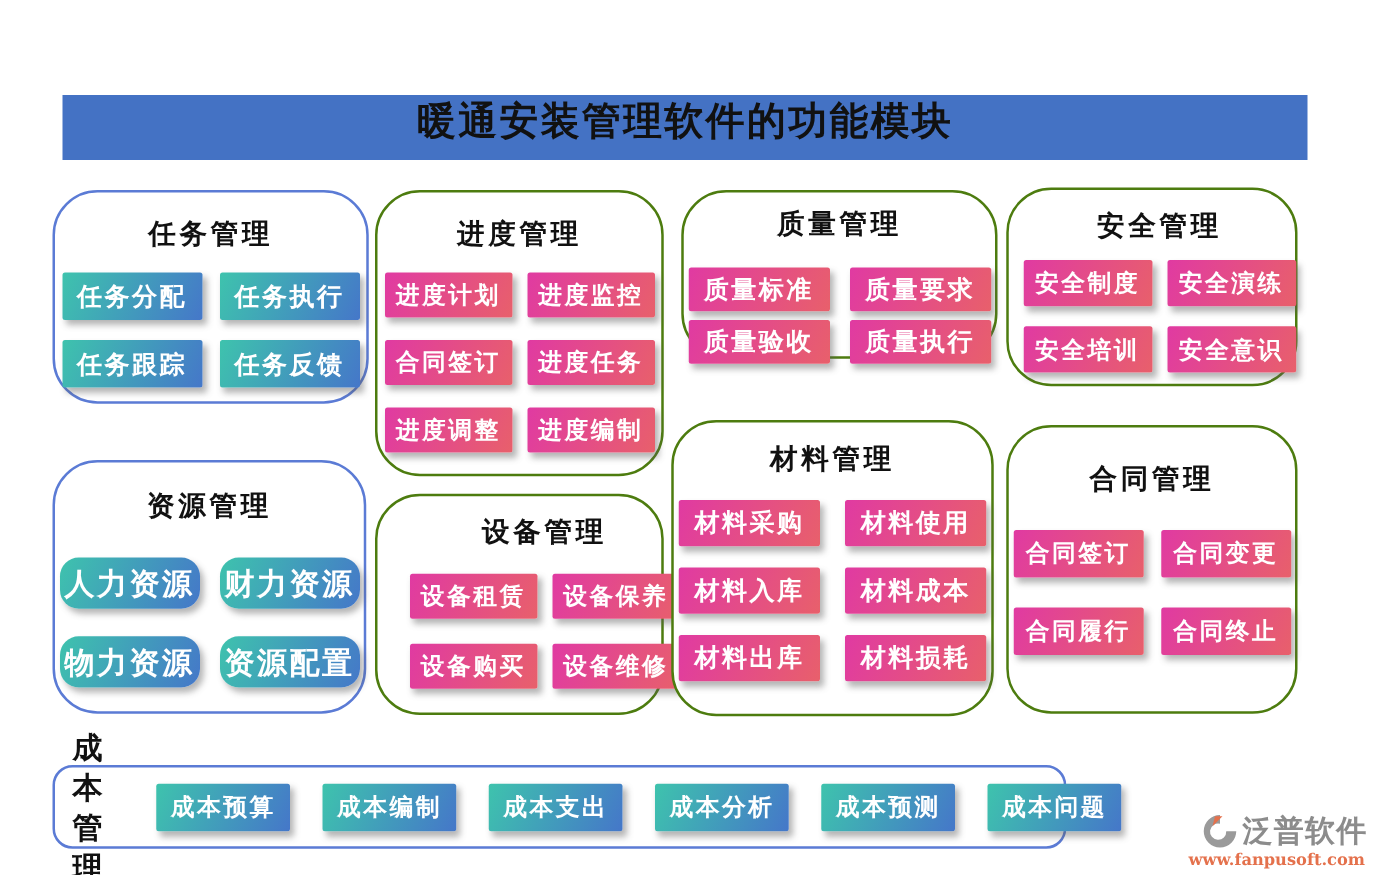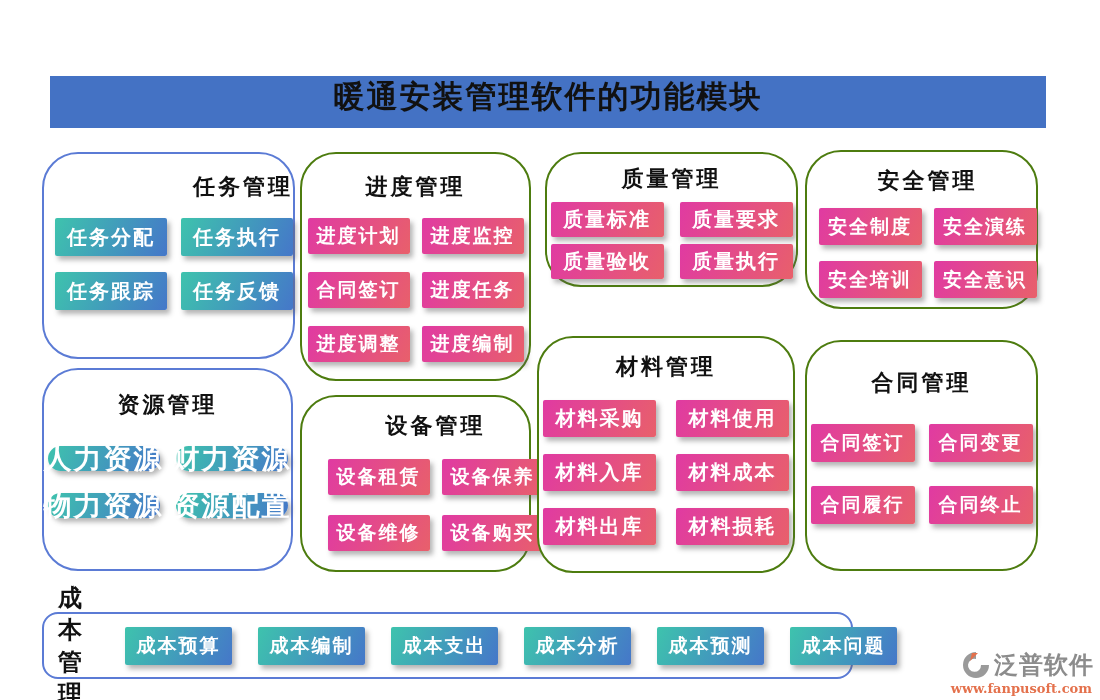--- a/index.html
+++ b/index.html
@@ -35,44 +35,44 @@
   .btn {
     display:flex; align-items:center; justify-content:center;
     color:#fff; font-weight:bold; letter-spacing:2px;
     border-radius:2px; box-shadow:3px 4px 5px rgba(90,90,90,.45);
     cursor:default; white-space:nowrap;
   }
   .btn.teal { background:linear-gradient(115deg,#3EC3AD 0%,#4577C9 100%); }
   .btn.pink { background:linear-gradient(115deg,#E03AA2 0%,#E8606B 100%); }
 
   
-  .m-task      { left:42px;  top:152px; width:253px; height:207px;align-items:flex-end; }
+  .m-task      { left:42px;  top:152px; width:253px; height:171px; }
   .m-task .module-title { margin-top:18px; }
   .m-task .btn-grid { margin-top:16px; column-gap:14px; row-gap:16px; }
   .m-task .btn { width:112px; height:38px; font-size:20px; }
 
   .m-progress  { left:300px; top:152px; width:231px; height:229px; }
   .m-progress .module-title { margin-top:18px; }
   .m-progress .btn-grid { margin-top:16px; column-gap:12px; row-gap:18px; }
   .m-progress .btn { width:102px; height:36px; font-size:19px; }
 
   .m-quality   { left:545px; top:152px; width:253px; height:135px; }
   .m-quality .module-title { margin-top:10px; }
-  .m-quality .btn-grid { margin-top:8px; column-gap:16px; row-gap:7px; }
+  .m-quality .btn-grid { margin-top:20px; column-gap:16px; row-gap:7px; }
   .m-quality .btn { width:113px; height:35px; font-size:20px; }
 
   .m-safety    { left:805px; top:150px; width:233px; height:159px;padding-left:12px; }
   .m-safety .module-title { margin-top:14px; }
   .m-safety .btn-grid { margin-top:12px; column-gap:12px; row-gap:16px; }
   .m-safety .btn { width:103px; height:37px; font-size:19px; }
 
   .m-resource  { left:42px;  top:368px; width:251px; height:203px; }
   .m-resource .module-title { margin-top:20px; }
   .m-resource .btn-grid { margin-top:26px; column-gap:16px; row-gap:22px; }
-  .m-resource .btn { width:112px; height:25px; font-size:28px;border-radius:15px; }
+  .m-resource .btn { width:112px; height:41px; font-size:24px;border-radius:15px; }
 
   .m-equipment { left:300px; top:395px; width:231px; height:177px;padding-left:40px; }
   .m-equipment .module-title { margin-top:14px; }
   .m-equipment .btn-grid { margin-top:18px; column-gap:12px; row-gap:20px; }
   .m-equipment .btn { width:102px; height:36px; font-size:19px; }
 
   .m-material  { left:537px; top:336px; width:258px; height:237px; }
   .m-material .module-title { margin-top:14px; }
   .m-material .btn-grid { margin-top:18px; column-gap:20px; row-gap:17px; }
   .m-material .btn { width:113px; height:37px; font-size:20px; }
@@ -163,22 +163,22 @@
         <div class="btn teal">物力资源</div>
         <div class="btn teal">资源配置</div>
       </div>
   </section>
 
   <section class="module red m-equipment">
     <h2 class="module-title">设备管理</h2>
     <div class="btn-grid">
         <div class="btn pink">设备租赁</div>
         <div class="btn pink">设备保养</div>
+        <div class="btn pink">设备购买</div>
         <div class="btn pink">设备维修</div>
-        <div class="btn pink">设备购买</div>
       </div>
   </section>
 
   <section class="module red m-material">
     <h2 class="module-title">材料管理</h2>
     <div class="btn-grid">
         <div class="btn pink">材料采购</div>
         <div class="btn pink">材料使用</div>
         <div class="btn pink">材料入库</div>
         <div class="btn pink">材料成本</div>

